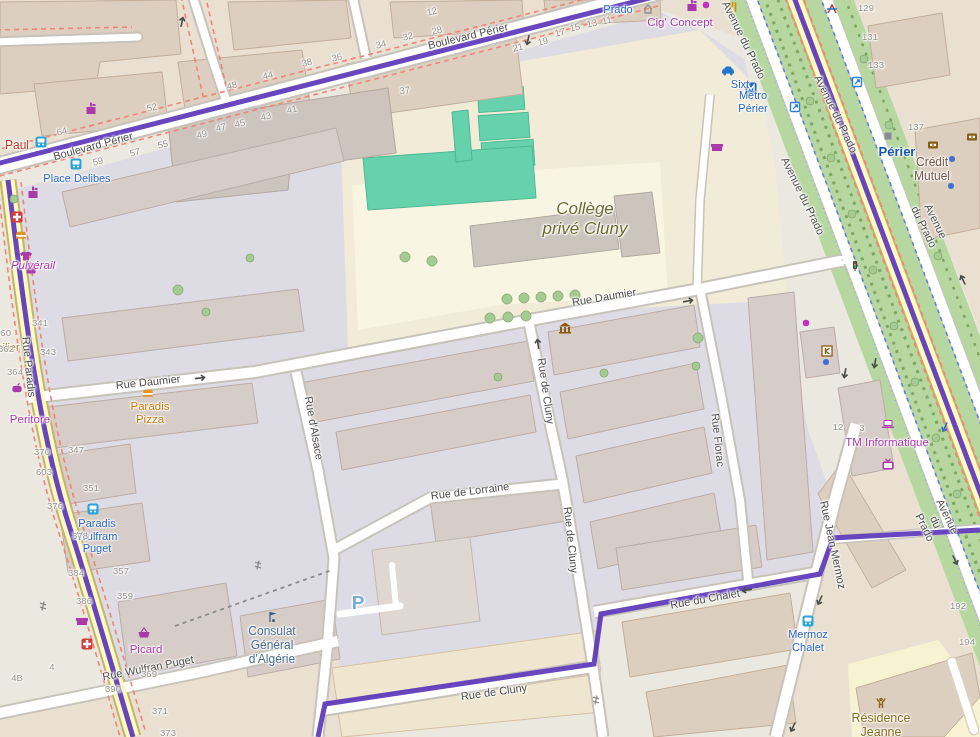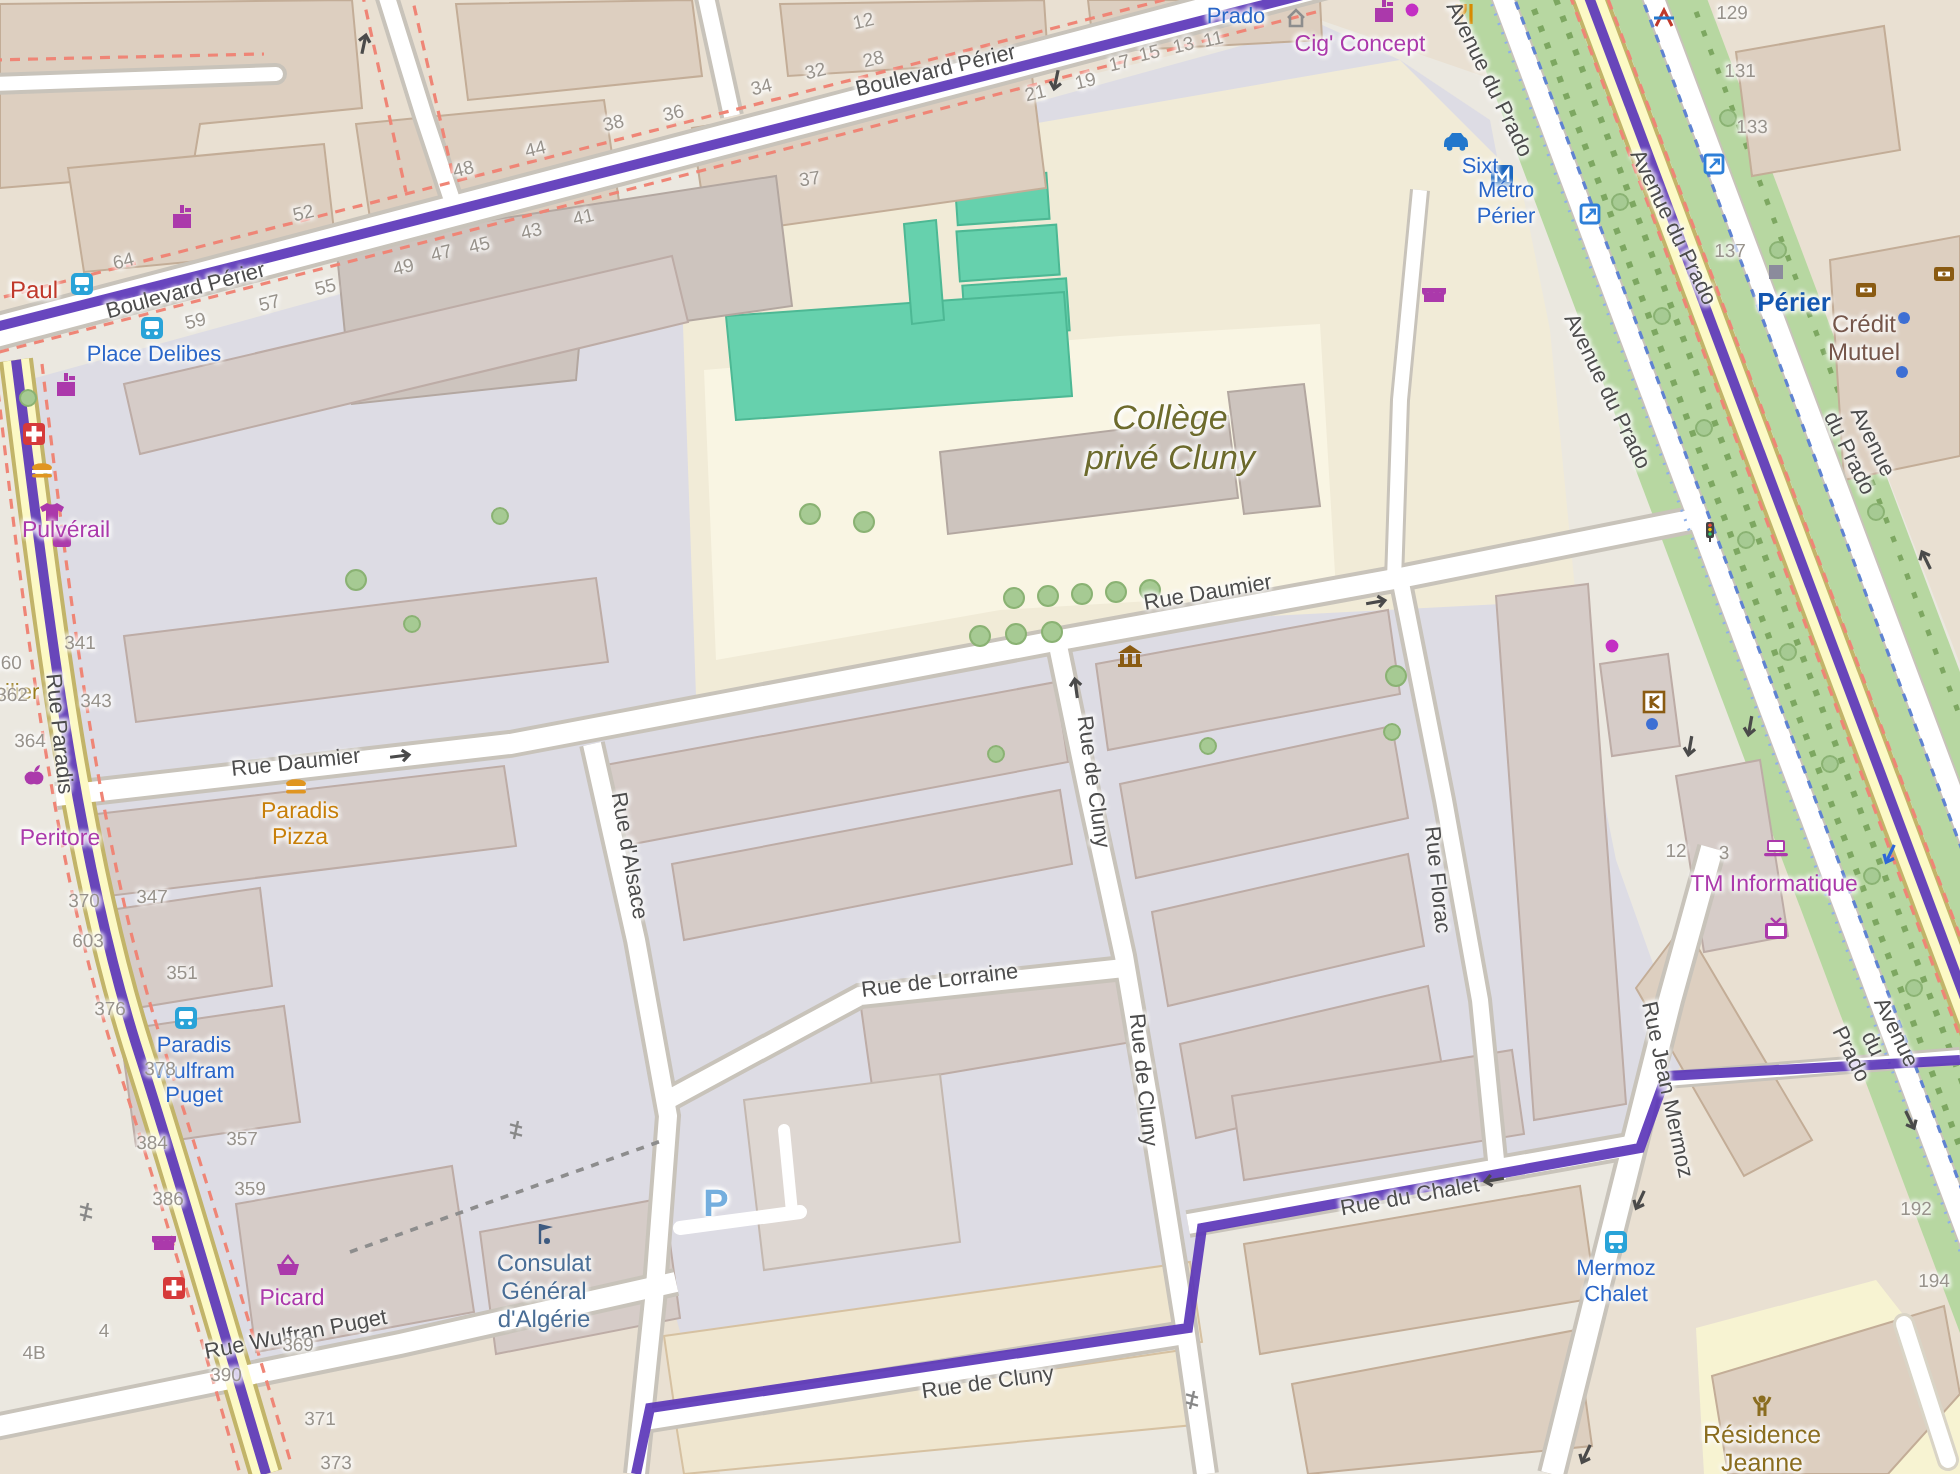--- a/index.html
+++ b/index.html
@@ -424,21 +424,21 @@
       <div class="lbl t" style="left: 618px; top: 9px; transform: translate(-50%, -50%) rotate(0deg);">Prado</div>
       <div class="lbl shop" style="left: 680px; top: 23px; transform: translate(-50%, -50%) rotate(0deg);">Cig' Concept</div>
       <div class="lbl t" style="left: 740px; top: 84px; transform: translate(-50%, -50%) rotate(0deg);">Sixt</div>
       <div class="lbl t" style="left: 753px; top: 102px; transform: translate(-50%, -50%) rotate(0deg);">Métro
 Périer</div>
       <div class="lbl sta" style="left: 897px; top: 152px; transform: translate(-50%, -50%) rotate(0deg);">Périer</div>
       <div class="lbl amen" style="left: 932px; top: 170px; transform: translate(-50%, -50%) rotate(0deg);">Crédit
 Mutuel</div>
       <div class="lbl sch" style="left: 585px; top: 219px; transform: translate(-50%, -50%) rotate(0deg);">Collège
 privé Cluny</div>
-      <div class="lbl shop" style="left: 33px; top: 266px; transform: translate(-50%, -50%) rotate(0deg);">Pulvérail</div>
+      <div class="lbl shop" style="left: 33px; top: 266px; transform: translate(-50%, -50%) rotate(0deg); font-style: italic;">Pulvérail</div>
       <div class="lbl food" style="left: 150px; top: 413px; transform: translate(-50%, -50%) rotate(0deg);">Paradis
 Pizza</div>
       <div class="lbl shop" style="left: 30px; top: 420px; transform: translate(-50%, -50%) rotate(0deg);">Peritore</div>
       <div class="lbl t" style="left: 97px; top: 536px; transform: translate(-50%, -50%) rotate(0deg);">Paradis
 Wulfram
 Puget</div>
       <div class="lbl shop" style="left: 146px; top: 650px; transform: translate(-50%, -50%) rotate(0deg);">Picard</div>
       <div class="lbl off" style="left: 272px; top: 646px; transform: translate(-50%, -50%) rotate(0deg);">Consulat
 Général
 d'Algérie</div>
@@ -470,21 +470,21 @@
       <div class="lbl num" style="left: 240px; top: 124px; transform: translate(-50%, -50%) rotate(-13deg);">45</div>
       <div class="lbl num" style="left: 221px; top: 128px; transform: translate(-50%, -50%) rotate(-13deg);">47</div>
       <div class="lbl num" style="left: 202px; top: 135px; transform: translate(-50%, -50%) rotate(-13deg);">49</div>
       <div class="lbl num" style="left: 163px; top: 145px; transform: translate(-50%, -50%) rotate(-13deg);">55</div>
       <div class="lbl num" style="left: 135px; top: 153px; transform: translate(-50%, -50%) rotate(-13deg);">57</div>
       <div class="lbl num" style="left: 98px; top: 162px; transform: translate(-50%, -50%) rotate(-13deg);">59</div>
       <div class="lbl num" style="left: 405px; top: 91px; transform: translate(-50%, -50%) rotate(-8deg);">37</div>
       <div class="lbl num" style="left: 866px; top: 8px; transform: translate(-50%, -50%) rotate(0deg);">129</div>
       <div class="lbl num" style="left: 870px; top: 37px; transform: translate(-50%, -50%) rotate(0deg);">131</div>
       <div class="lbl num" style="left: 876px; top: 65px; transform: translate(-50%, -50%) rotate(0deg);">133</div>
-      <div class="lbl num" style="left: 845px; top: 127px; transform: translate(-50%, -50%) rotate(0deg); padding-left: 40px;">137</div>
+      <div class="lbl num" style="left: 896px; top: 127px; transform: translate(-50%, -50%) rotate(0deg); padding-left: 40px;">137</div>
       <div class="lbl num" style="left: 40px; top: 323px; transform: translate(-50%, -50%) rotate(0deg);">341</div>
       <div class="lbl num" style="left: 48px; top: 352px; transform: translate(-50%, -50%) rotate(0deg);">343</div>
       <div class="lbl num" style="left: 3px; top: 333px; transform: translate(-50%, -50%) rotate(0deg);">360</div>
       <div class="lbl num" style="left: 6px; top: 349px; transform: translate(-50%, -50%) rotate(0deg);">362</div>
       <div class="lbl num" style="left: 15px; top: 372px; transform: translate(-50%, -50%) rotate(0deg);">364</div>
       <div class="lbl num" style="left: 76px; top: 450px; transform: translate(-50%, -50%) rotate(0deg);">347</div>
       <div class="lbl num" style="left: 42px; top: 452px; transform: translate(-50%, -50%) rotate(0deg);">370</div>
       <div class="lbl num" style="left: 44px; top: 472px; transform: translate(-50%, -50%) rotate(0deg);">603</div>
       <div class="lbl num" style="left: 91px; top: 488px; transform: translate(-50%, -50%) rotate(0deg);">351</div>
       <div class="lbl num" style="left: 55px; top: 506px; transform: translate(-50%, -50%) rotate(0deg);">376</div>

